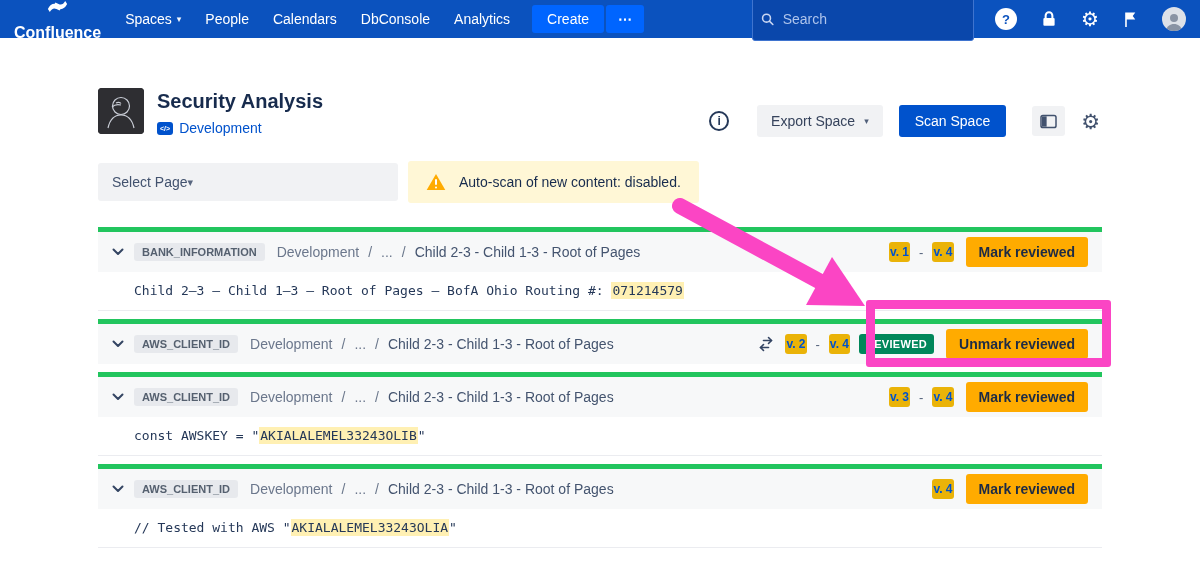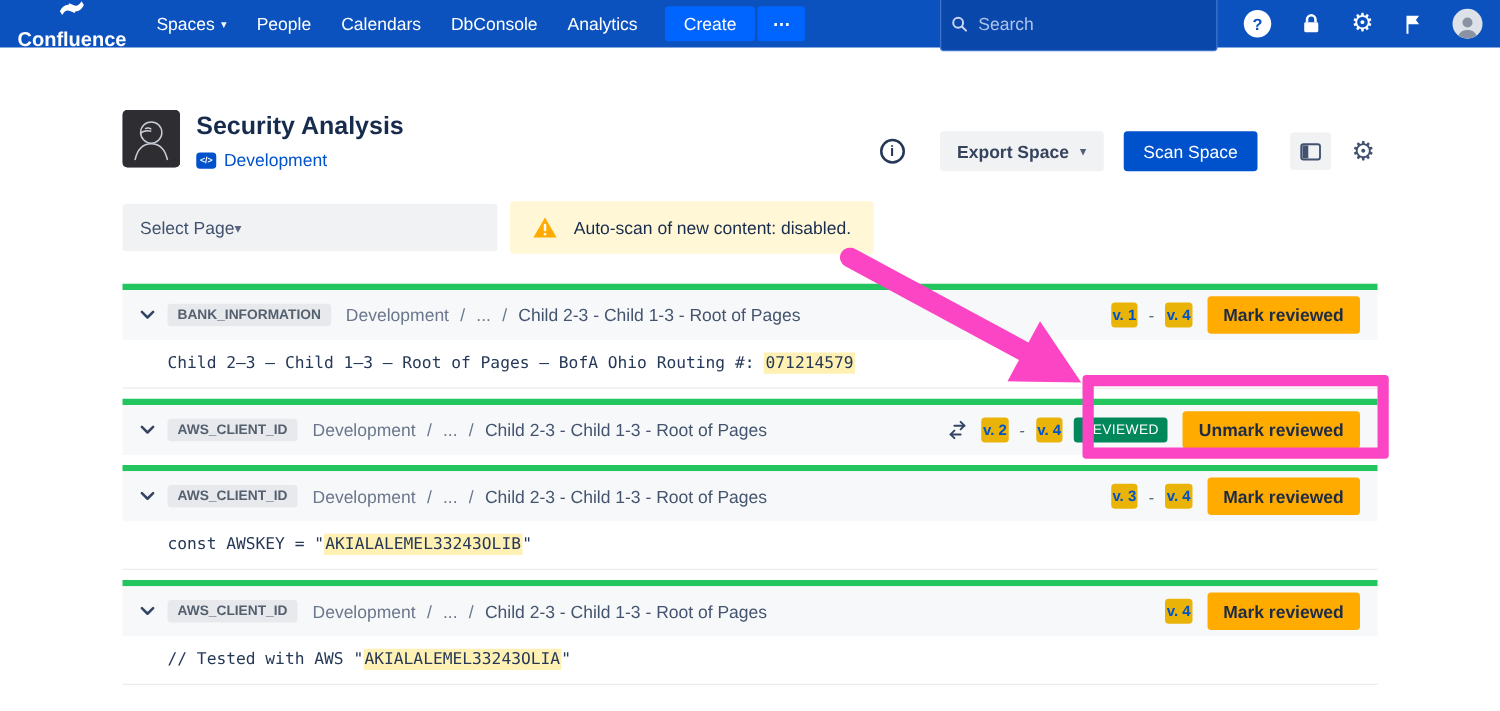--- a/index.html
+++ b/index.html
@@ -37,21 +37,21 @@
   .space-header { display:flex; margin-top:50px; }
   .space-icon { width:46px; height:46px; border-radius:4px; background:#2E2E32; overflow:hidden; flex:none; cursor:pointer; }
   .space-meta { margin-left:13px; }
   .page-title { margin:2px 0 0 0; font-size:20px; font-weight:600; color:#172B4D; }
   .space-link { margin-top:7px; display:flex; align-items:center; gap:6px; cursor:pointer; }
   .code-chip { background:#0052CC; color:#fff; font-size:7px; font-weight:700; border-radius:3px; padding:3px 3px; line-height:1; }
   .space-link-text { color:#0052CC; font-size:14px; }
   .header-actions { margin-left:auto; display:flex; align-items:center; gap:14px; align-self:flex-start; margin-top:17px; }
   .info-icon { width:20px; height:20px; border:2px solid #253858; color:#253858; border-radius:50%; font-size:12px; font-weight:700;
     display:flex; align-items:center; justify-content:center; cursor:pointer; margin-right:14px; }
-  .btn-export { background:#F1F2F4; color:#36435C; border:none; border-radius:3px; font-size:14px; font-weight:700;
+  .btn-export { background:#F1F2F4; color:#36435C; border:none; border-radius:3px; font-size:14px; font-weight:400;
     padding:8px 14px; display:flex; align-items:center; gap:9px; cursor:pointer; font-family:inherit; }
   .btn-export .chev-sm { color:#505F79; opacity:1; }
   .btn-scan { background:#0052CC; color:#fff; border:none; border-radius:3px; font-size:14px; font-weight:500;
     padding:8px 16px; cursor:pointer; font-family:inherit; margin-left:2px; }
   .btn-panel { width:33px; height:30px; background:#F1F2F4; border:none; border-radius:3px; display:flex;
     align-items:center; justify-content:center; cursor:pointer; margin-left:12px; }
   .page-gear { font-size:21px; color:#42526E; cursor:pointer; background:none; border:none; padding:0 2px; line-height:1; }
 
   
   .toolbar { display:flex; align-items:center; margin-top:24px; }
@@ -72,21 +72,21 @@
   .row-chev { width:15px; display:flex; align-items:center; cursor:pointer; flex:none; }
   .type-badge { margin-left:7px; background:#E7E9ED; color:#55606F; font-size:11px; font-weight:700; padding:3px 8px;
     border-radius:3px; white-space:nowrap; }
   .crumbs { margin-left:12px; font-size:14px; color:#6B778C; display:flex; align-items:center; gap:9px; white-space:nowrap; }
   .crumb-space, .crumb-ellipsis { cursor:pointer; }
   .crumb-page { color:#44546F; font-weight:500; cursor:pointer; }
   .f-right { margin-left:auto; display:flex; align-items:center; gap:9px; }
   .compare { display:flex; cursor:pointer; margin-right:2px; }
   .ver { background:#eab308; color:#0052CC; font-size:12px; font-weight:700; padding:3px 1px; border-radius:3px; cursor:pointer; }
   .vdash { color:#505F79; font-size:13px; }
-  .reviewed-badge { background:#00875A; color:#fff; font-size:11px; font-weight:400; padding:4px 7px; border-radius:3px; letter-spacing:.3px; }
+  .reviewed-badge { background:#00875A; color:#fff; font-size:11px; font-weight:700; padding:4px 7px; border-radius:3px; letter-spacing:.3px; }
   .btn-mark { background:#FFAB00; color:#1D2B45; border:none; border-radius:3px; font-size:14px; font-weight:600;
     padding:7px 13px; cursor:pointer; white-space:nowrap; font-family:inherit; margin-left:3px;text-align:right; }
   .f-code { padding:11px 16px 12px 36px; font-family:"DejaVu Sans Mono","Liberation Mono",monospace; font-size:13px;
     color:#253858; border-bottom:1px solid #EBECF0; white-space:nowrap; }
   .f-code mark { background:#FFF0B3; color:inherit; padding:1px 1px; }
 
   
   .anno-rect { position:absolute; left:866px; top:300px; width:245px; height:67px; border:9px solid #FB45C4;
     border-radius:3px; pointer-events:none; z-index:40; }
   .anno-arrow { position:absolute; left:660px; top:198px; pointer-events:none; z-index:41; }

